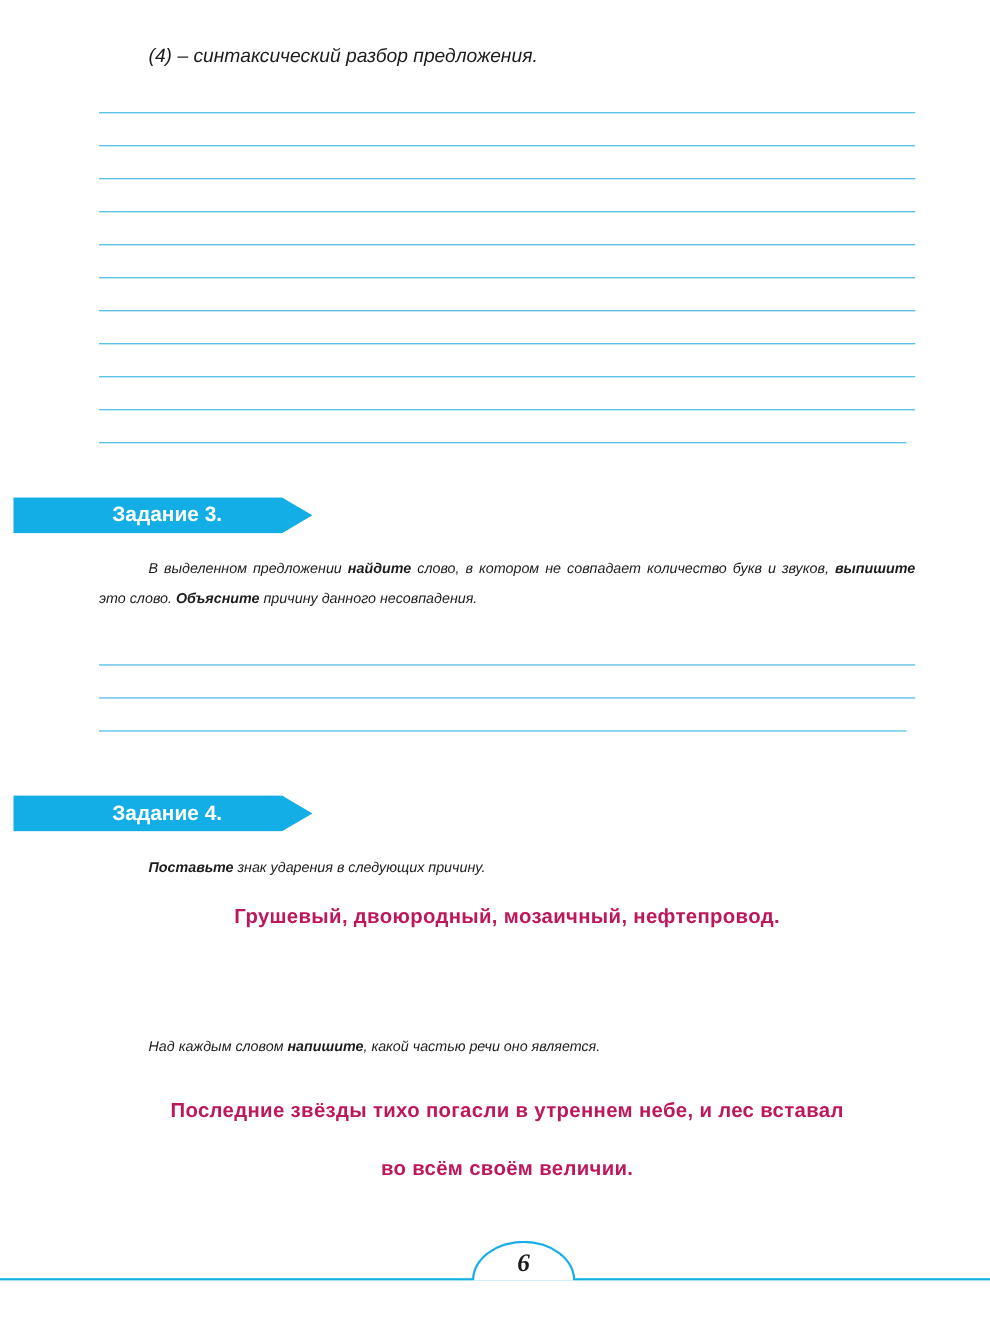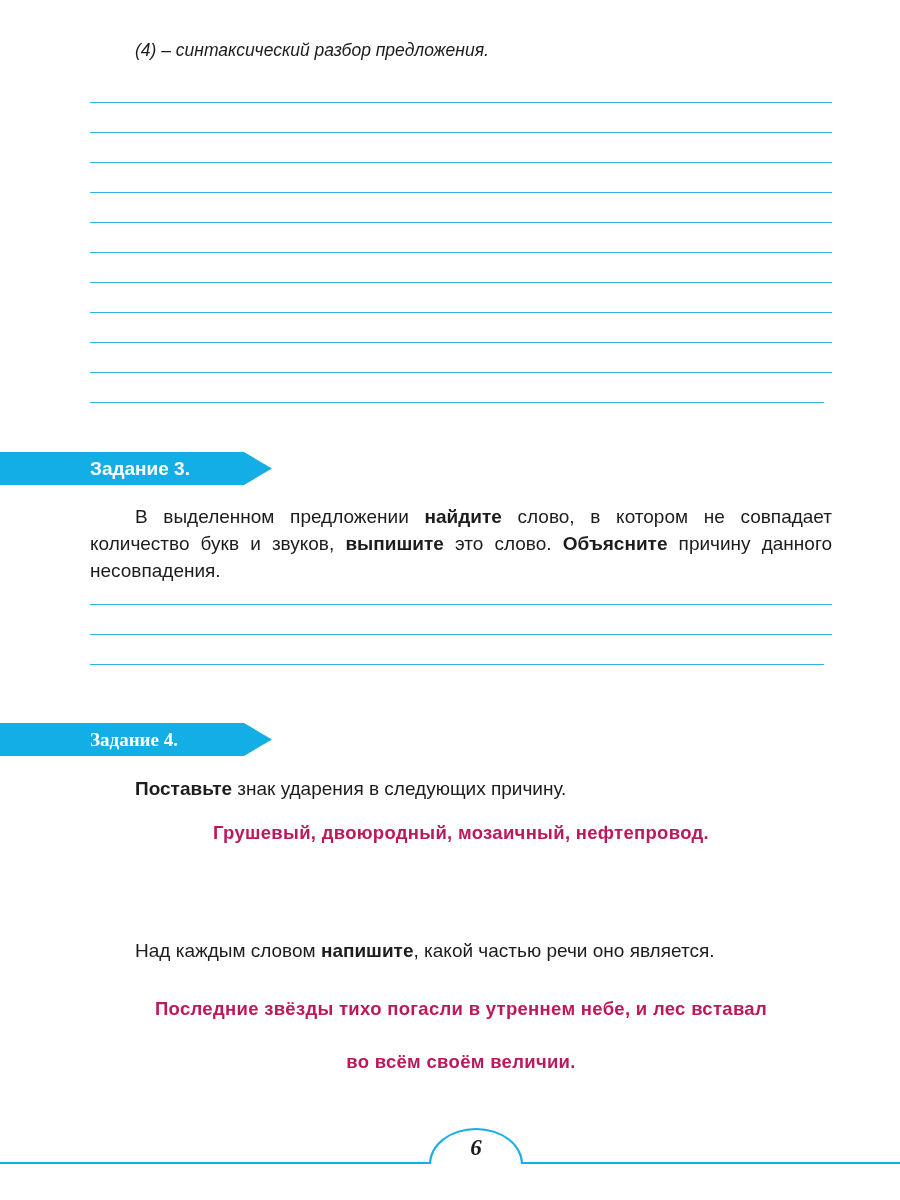--- a/index.html
+++ b/index.html
@@ -26,36 +26,36 @@
   .lines1 { top:73px; }
   .lines2 { top:575px; }
   .wline {
     height:30px;
     border-bottom:1.6px solid #35b2e2;
   }
   .wline:last-child { width:734px; }
 
   
   .banner {
-    position:absolute; left:0; height:33px; width:272px;
+    position:absolute; left:12px; height:33px; width:272px;
     background:#14aee6;
     clip-path:polygon(0 0, calc(100% - 28px) 0, 100% 50%, calc(100% - 28px) 100%, 0 100%);
   }
   .banner .banner-label {
     display:block; padding-left:90px; line-height:33px;
     color:#ffffff; font-weight:bold; font-size:19px;
   }
   .banner3 { top:452px; }
-  .banner4 { top:723px;font-family:Liberation Serif, serif; }
+  .banner4 { top:723px; }
   .banner5 { top:885px; }
 
   
   .instr {
     position:absolute; left:90px; width:742px;
-    font-size:19px; line-height:27px;
+    font-style:italic; font-size:13px; line-height:27px;
     text-indent:45px;
   }
   .instr.justify { text-align:justify; }
   .bi { font-weight:bold; }
 
   .instr3 { top:503px; }
   .instr4 { top:775px; }
   .instr5 { top:937px; }
 
   

